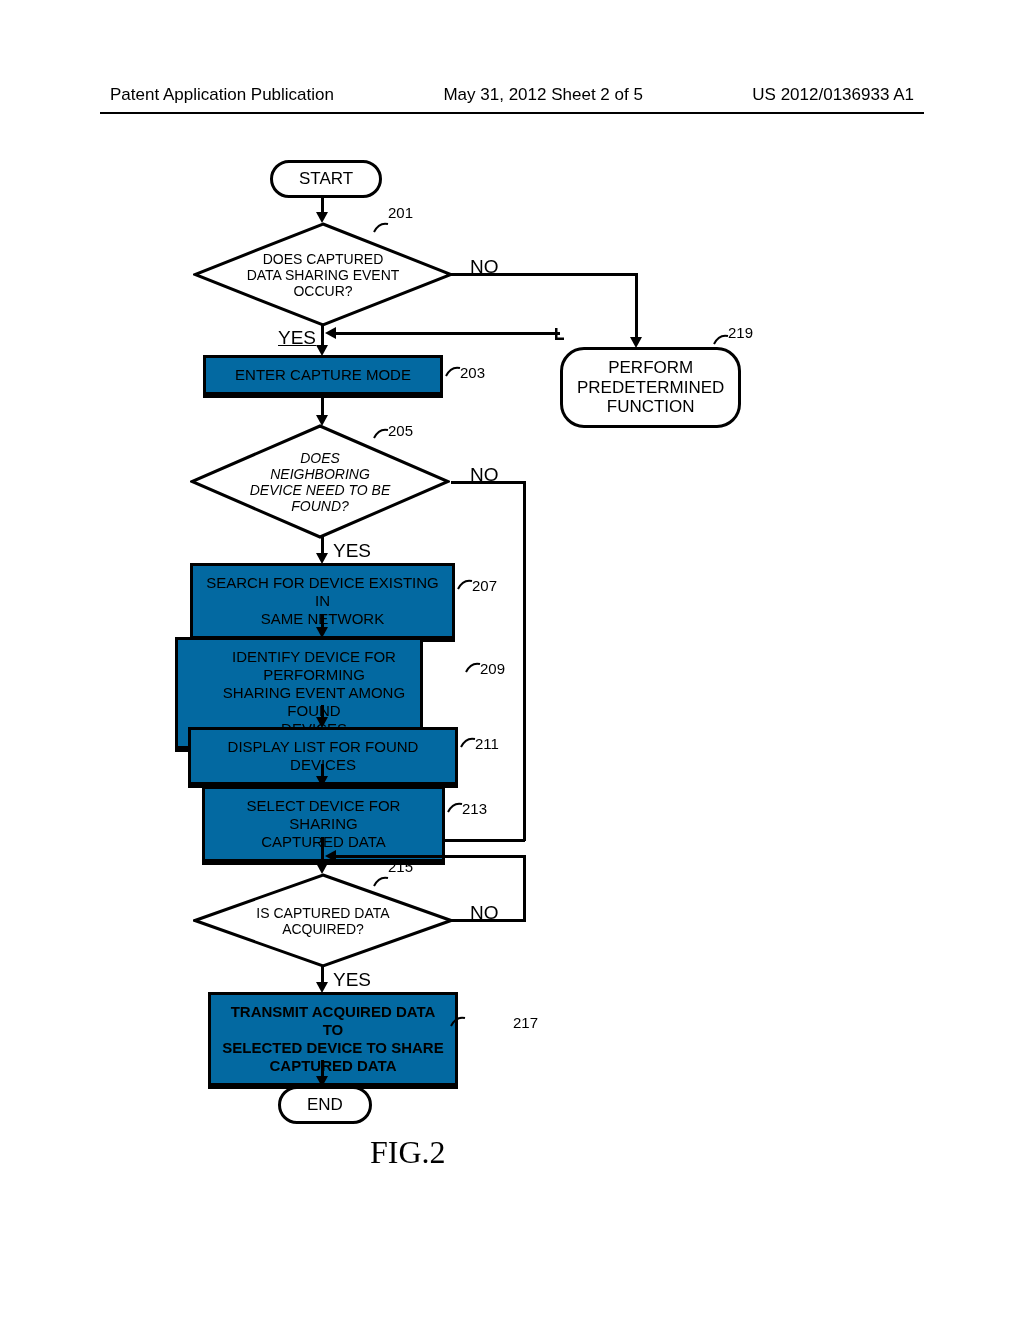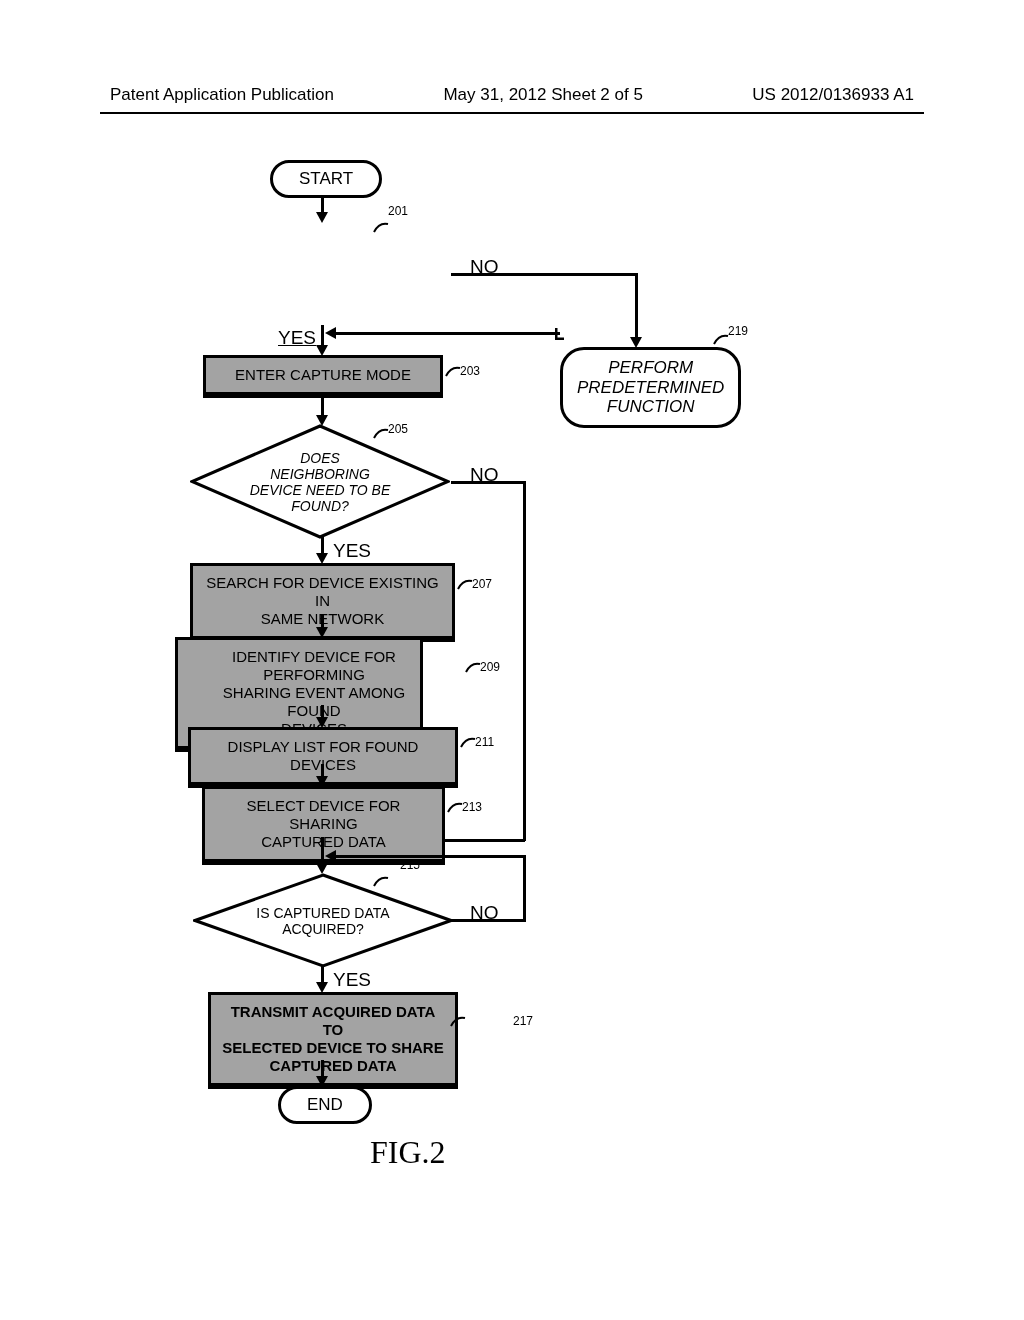--- a/index.html
+++ b/index.html
@@ -49,21 +49,21 @@
     background: #fff;
     font-weight: 500;
   }
   .process {
     position: absolute;
     border: 3px solid #000;
     border-bottom: 6px solid #000;
     padding: 8px 10px;
     font-size: 15px;
     text-align: center;
-    background: #a3a3a3;
+    background: #0369a1;
     line-height: 1.2;
   }
   .decision {
     position: absolute;
     width: 260px;
     height: 120px;
   }
   .decision svg {
     position: absolute;
     top: 0; left: 0;
@@ -77,21 +77,21 @@
     font-size: 14px;
     line-height: 1.15;
     width: 80%;
   }
   .label {
     position: absolute;
     font-size: 19px;
   }
   .ref {
     position: absolute;
-    font-size: 12px;
+    font-size: 15px;
   }
 
   .figcap {
     position: absolute;
     font-family: 'Times New Roman', serif;
     font-size: 32px;
   }
 
   .arrow-line { position: absolute; background: #000; }
   .arrowhead {
@@ -120,35 +120,43 @@
 <div class="header-divider"></div>
 
 <div class="flowchart">
 
   <div class="terminal" style="left:270px; top:8px;">
     <span>START</span>
   </div>
   <div class="arrow-line" style="left:321px; top:44px; width:3px; height:18px;"></div>
   <div class="arrowhead ah-down" style="left:316px; top:60px;"></div>
 
+  <div class="decision" style="left:193px; top:70px; width:260px; height:105px;">
+    <svg viewBox="0 0 260 105">
+        <polygon points="130,2 258,52.5 130,103 2,52.5" fill="#fff" stroke="#000" stroke-width="3"></polygon>
+      </svg>
+    <div class="dtext" style="white-space: pre-line;">DOES CAPTURED
+DATA SHARING EVENT
+OCCUR?</div>
+  </div>
   <div class="ref" style="left:388px; top:52px;">201</div>
   <svg style="position:absolute; left:372px; top:68px;" width="18" height="14">
       <path d="M2,12 Q7,2 16,4" stroke="#000" stroke-width="2" fill="none"></path>
     </svg>
 
   <div class="label" style="left:470px; top:104px; text-decoration: underline;">NO</div>
   <div class="arrow-line" style="left:451px; top:121px; width:186px; height:3px;"></div>
   <div class="arrow-line" style="left:635px; top:121px; width:3px; height:66px;"></div>
   <div class="arrowhead ah-down" style="left:630px; top:185px;"></div>
 
   <div class="label" style="left:278px; top:175px; text-decoration: underline;">YES</div>
   <div class="arrow-line" style="left:321px; top:173px; width:3px; height:22px;"></div>
   <div class="arrowhead ah-down" style="left:316px; top:193px;"></div>
 
-  <div class="terminal" style="left:560px; top:195px; border-radius:24px; padding:8px 14px; line-height:1.15;font-style:italic;">
+  <div class="terminal" style="left:560px; top:195px; border-radius:24px; padding:8px 14px; line-height:1.15;">
     <span style="white-space: pre-line; display:block;">PERFORM
 PREDETERMINED
 FUNCTION</span>
   </div>
   <div class="ref" style="left:728px; top:164px;margin-top:8px;">219</div>
   <svg style="position:absolute; left:712px; top:180px;" width="18" height="14">
       <path d="M2,12 Q7,2 16,4" stroke="#000" stroke-width="2" fill="none"></path>
     </svg>
 
   <div class="arrow-line" style="left:335px; top:180px; width:225px; height:3px;"></div>
@@ -240,21 +248,21 @@
   <div class="arrow-line" style="left:321px; top:685px; width:3px; height:28px;"></div>
   <div class="arrowhead ah-down" style="left:316px; top:711px;"></div>
 
   <div class="decision" style="left:193px; top:721px; width:260px; height:95px;">
     <svg viewBox="0 0 260 95">
         <polygon points="130,2 258,47.5 130,93 2,47.5" fill="#fff" stroke="#000" stroke-width="3"></polygon>
       </svg>
     <div class="dtext" style="white-space: pre-line;">IS CAPTURED DATA
 ACQUIRED?</div>
   </div>
-  <div class="ref" style="left:388px; top:706px;margin-left:12px;">215</div>
+  <div class="ref" style="left:388px; top:706px;">215</div>
   <svg style="position:absolute; left:372px; top:722px;" width="18" height="14">
       <path d="M2,12 Q7,2 16,4" stroke="#000" stroke-width="2" fill="none"></path>
     </svg>
 
   <div class="label" style="left:470px; top:750px; text-decoration: underline;">NO</div>
   <div class="arrow-line" style="left:451px; top:767px; width:74px; height:3px;"></div>
   <div class="arrow-line" style="left:523px; top:703px; width:3px; height:67px;"></div>
   <div class="arrow-line" style="left:335px; top:703px; width:190px; height:3px;"></div>
   <div class="arrowhead ah-left" style="left:325px; top:698px;"></div>
 

